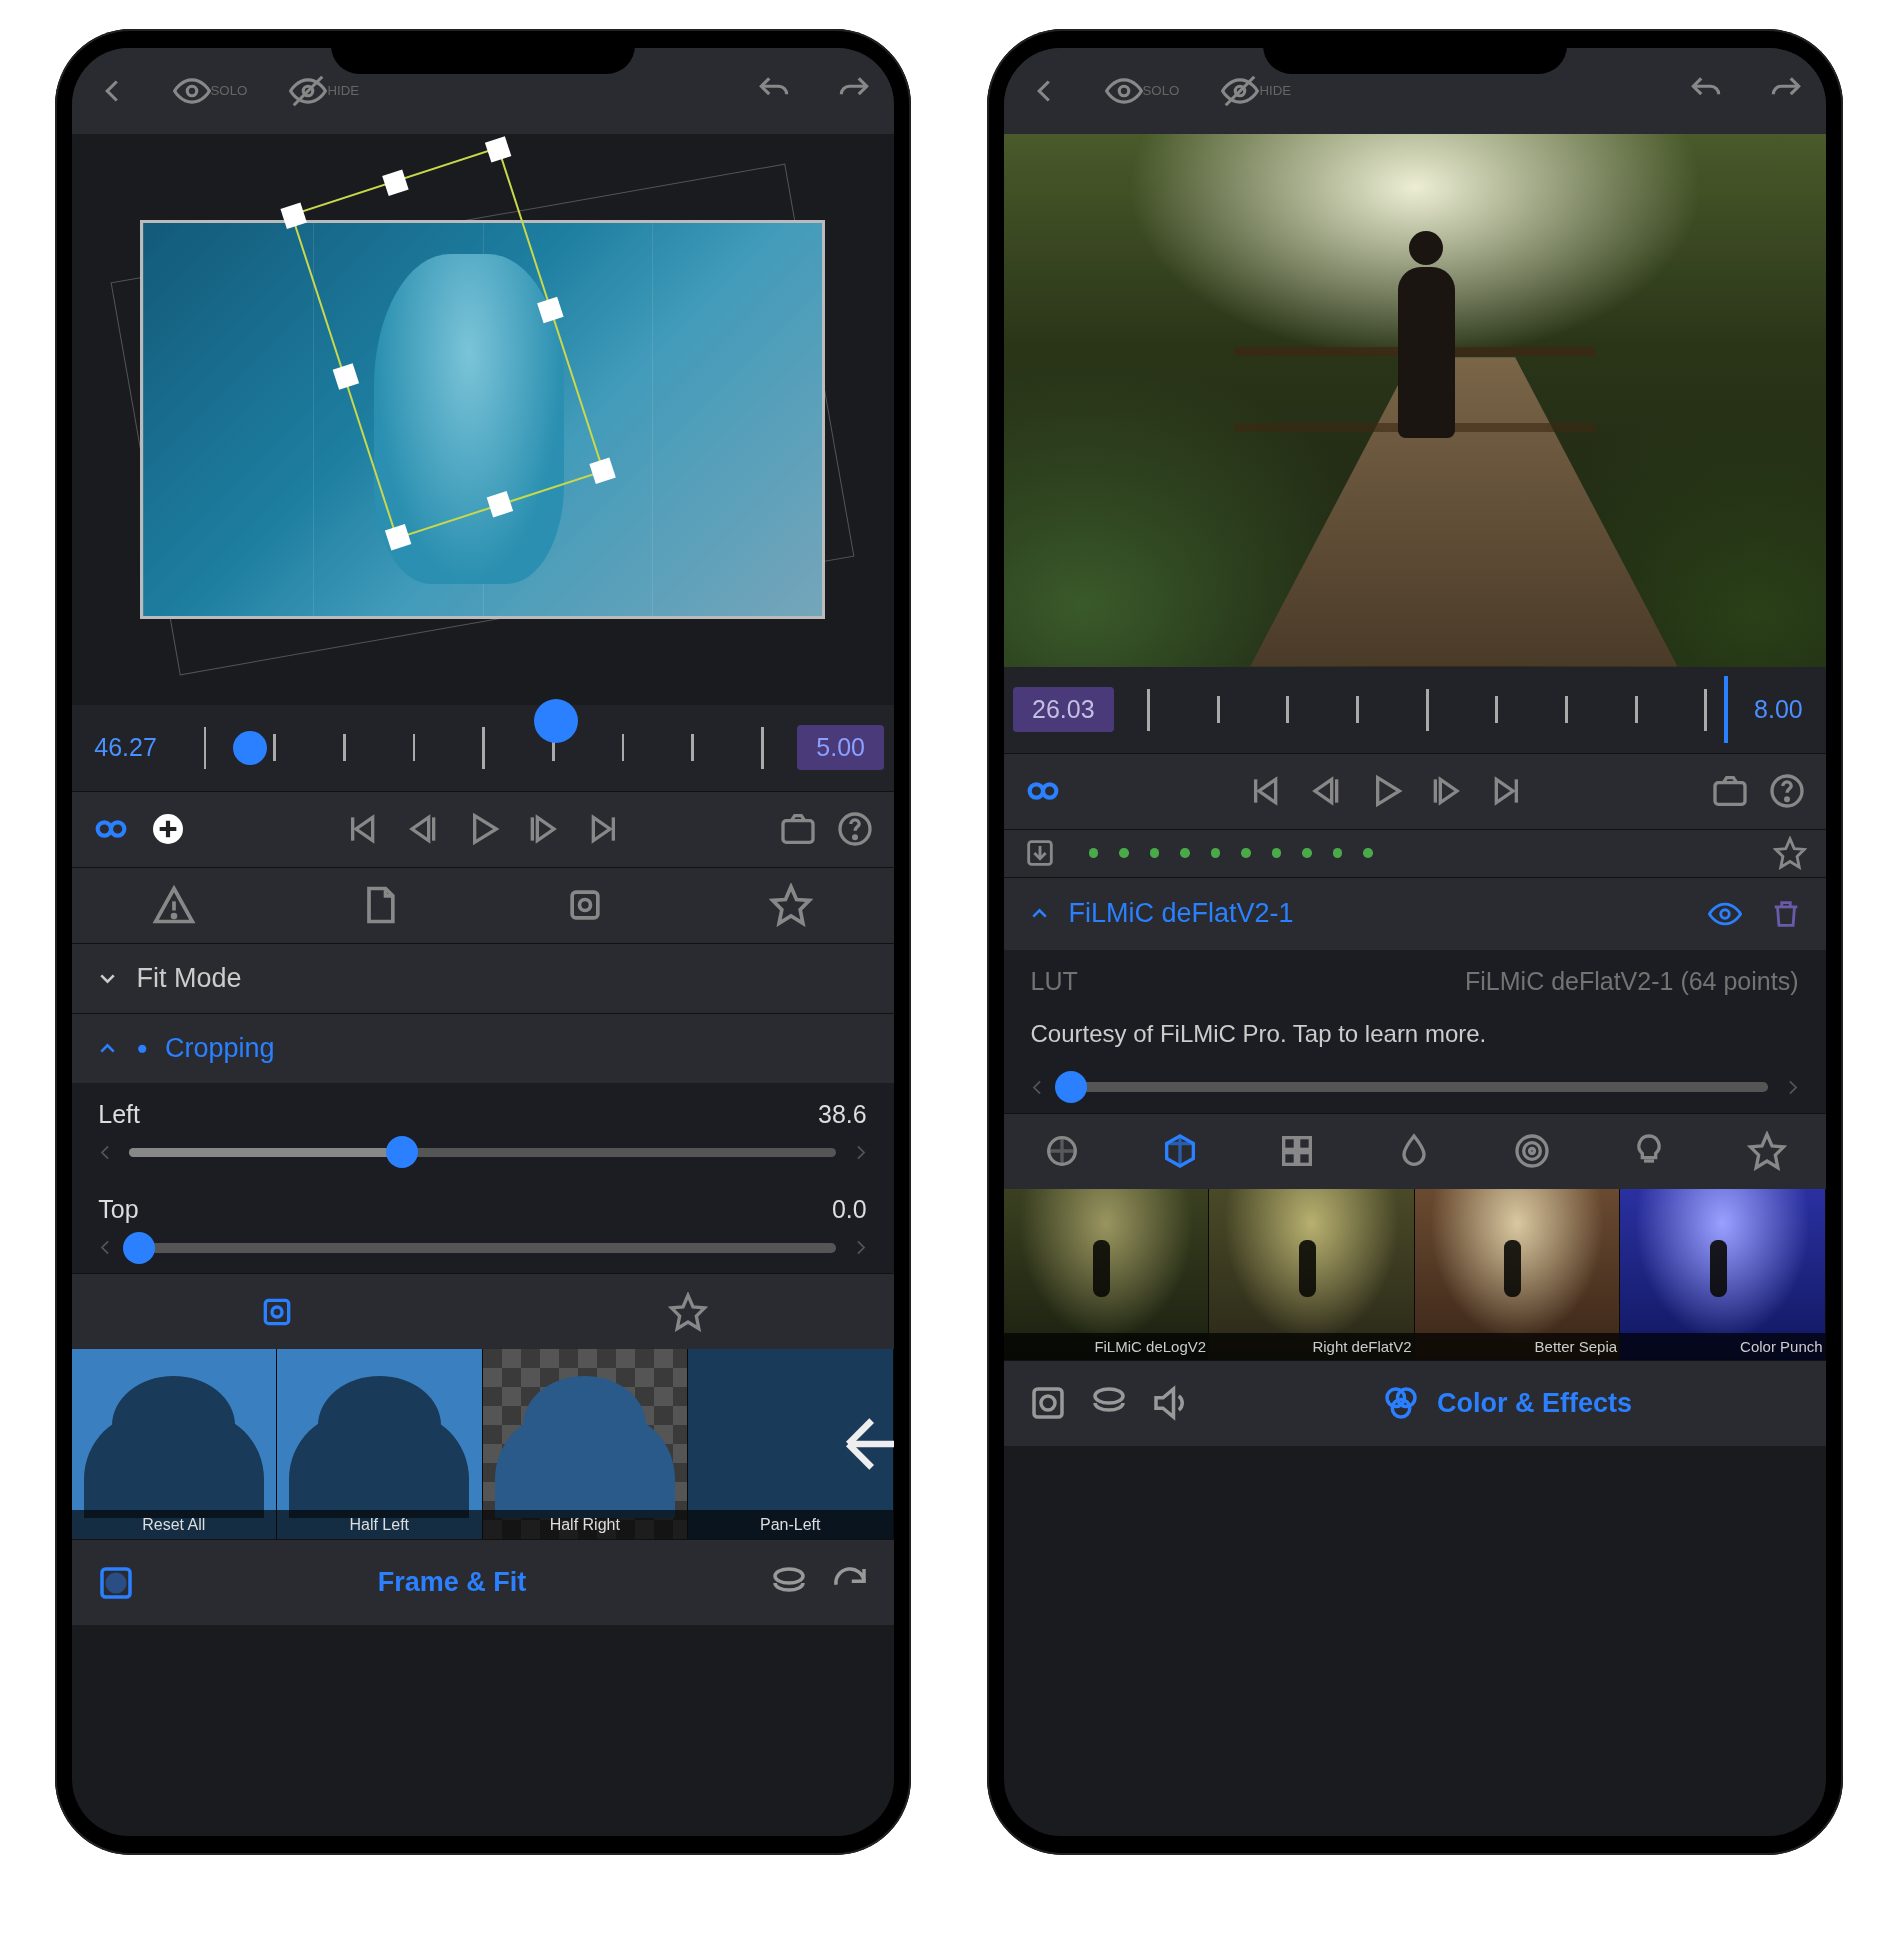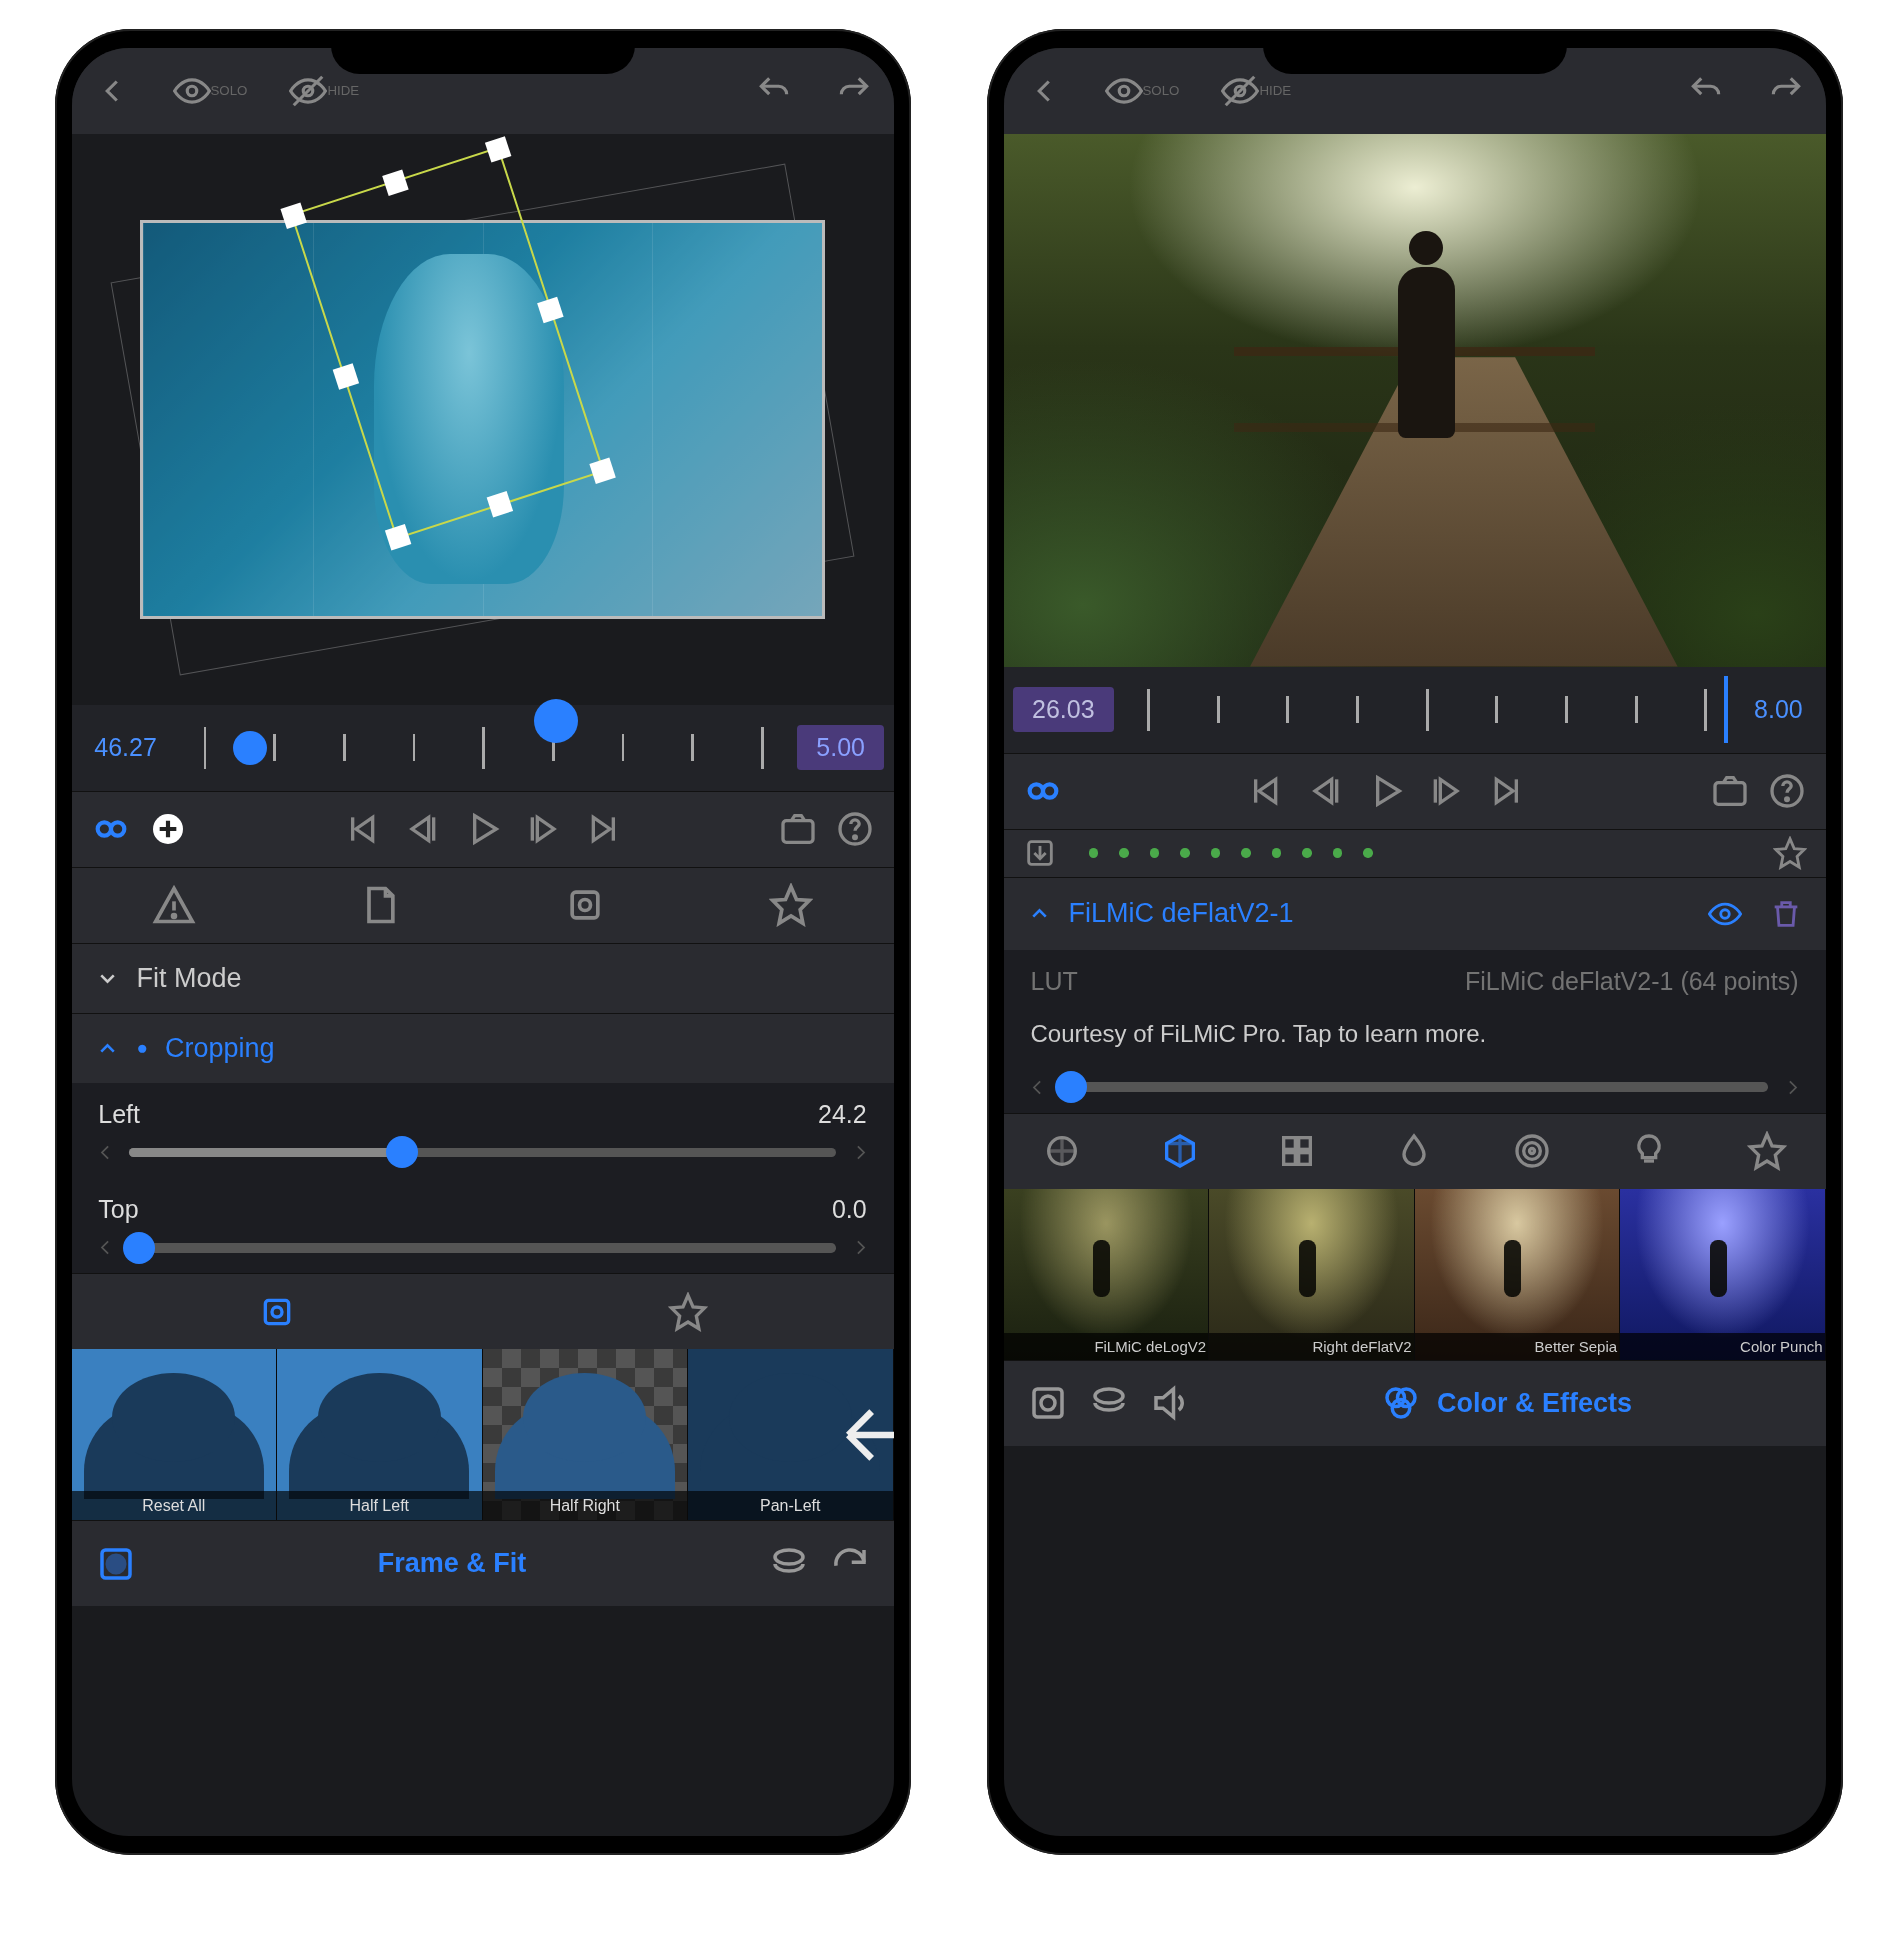--- a/index.html
+++ b/index.html
@@ -166,21 +166,21 @@
   .nudge { width:21px; height:21px; color:#555;}
   
   .fxrow {
     height: 76px; background:#2a2b30; border-top:1px solid #111;
     display:flex; align-items:center; justify-content:space-around;
   }
   .fx-ico { width:40px; height:40px; color:#888; display:flex; align-items:center; justify-content:center;}
   .fx-ico.active { color:#2a80ff; }
   
   .preset-strip {
-    height: 171px; background:#7f1d1d;
+    height: 190px; background:#7f1d1d;
     display:flex;
   }
   .preset {
     flex:1; position:relative; border-right:1px solid #0a0a0a;
     display:flex; align-items:flex-end; justify-content:center;
     background:#3a80c0;
     overflow:hidden;
   }
   .preset .lbl {
     position:absolute; bottom:0; left:0; right:0;
@@ -429,21 +429,21 @@
               <polyline points="6 15 12 9 18 15"></polyline>
             </svg></div>
         <span style="font-size:19px;">●</span>
         <span>Cropping</span>
       </div>
     </div>
 
     <div class="slider-block">
       <div class="slider-label">
         <span>Left</span>
-        <span>24.2</span>
+        <span>38.6</span>
       </div>
       <div class="slider-row">
         <div class="nudge"><svg viewBox="0 0 24 24" fill="none" stroke="currentColor" stroke-width="2">
               <polyline points="15 5 8 12 15 19"></polyline>
             </svg></div>
         <div class="slider">
           <div class="fill" style="width:38.6%"></div>
           <div class="thumb" style="left:calc(38.6% - 16px)"></div>
         </div>
         <div class="nudge"><svg viewBox="0 0 24 24" fill="none" stroke="currentColor" stroke-width="2">

